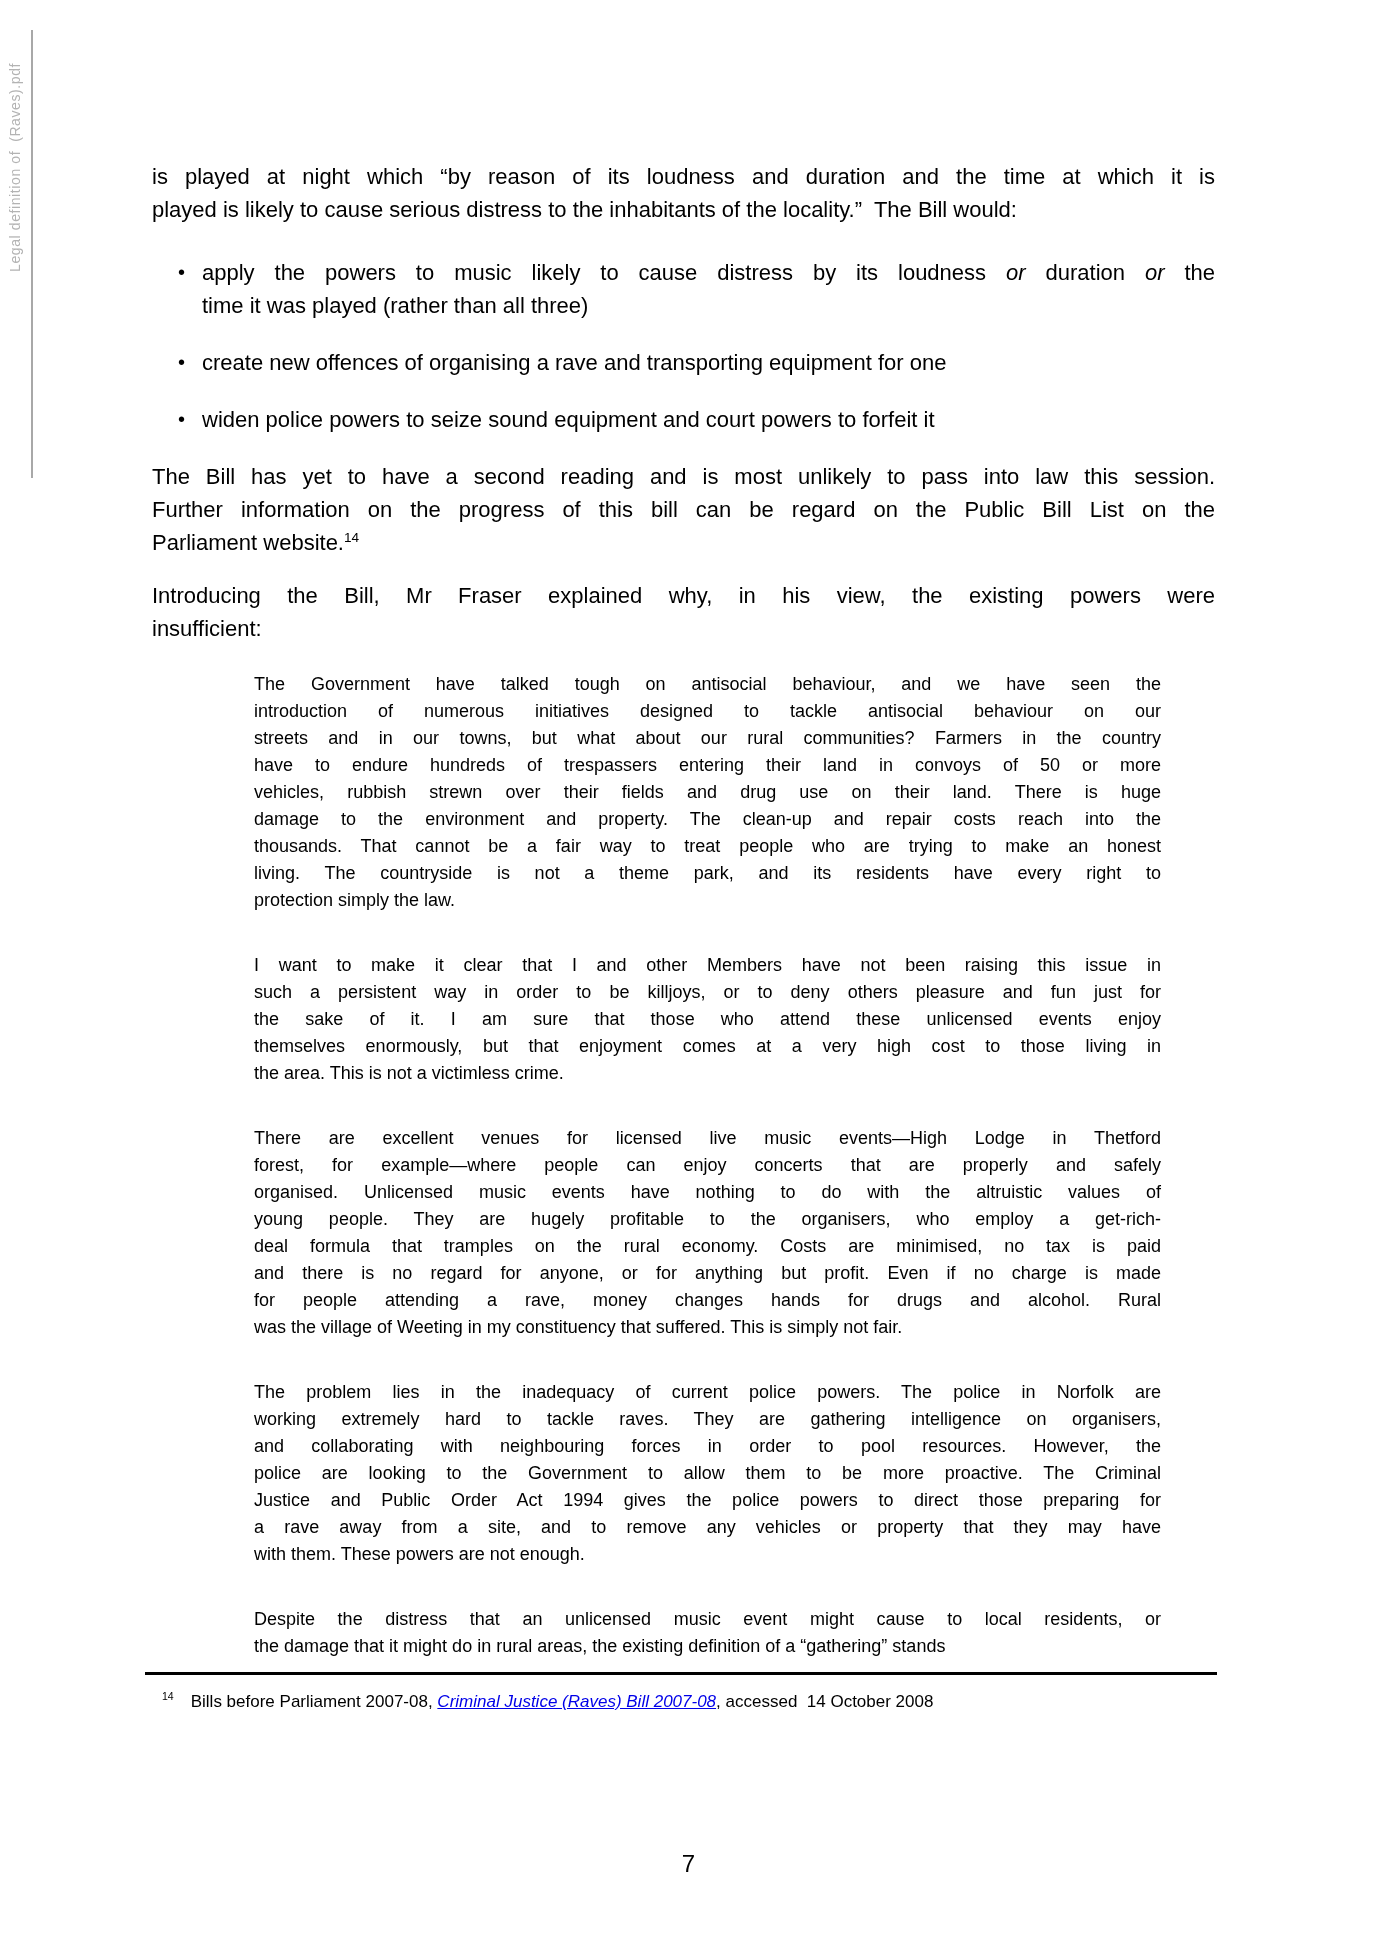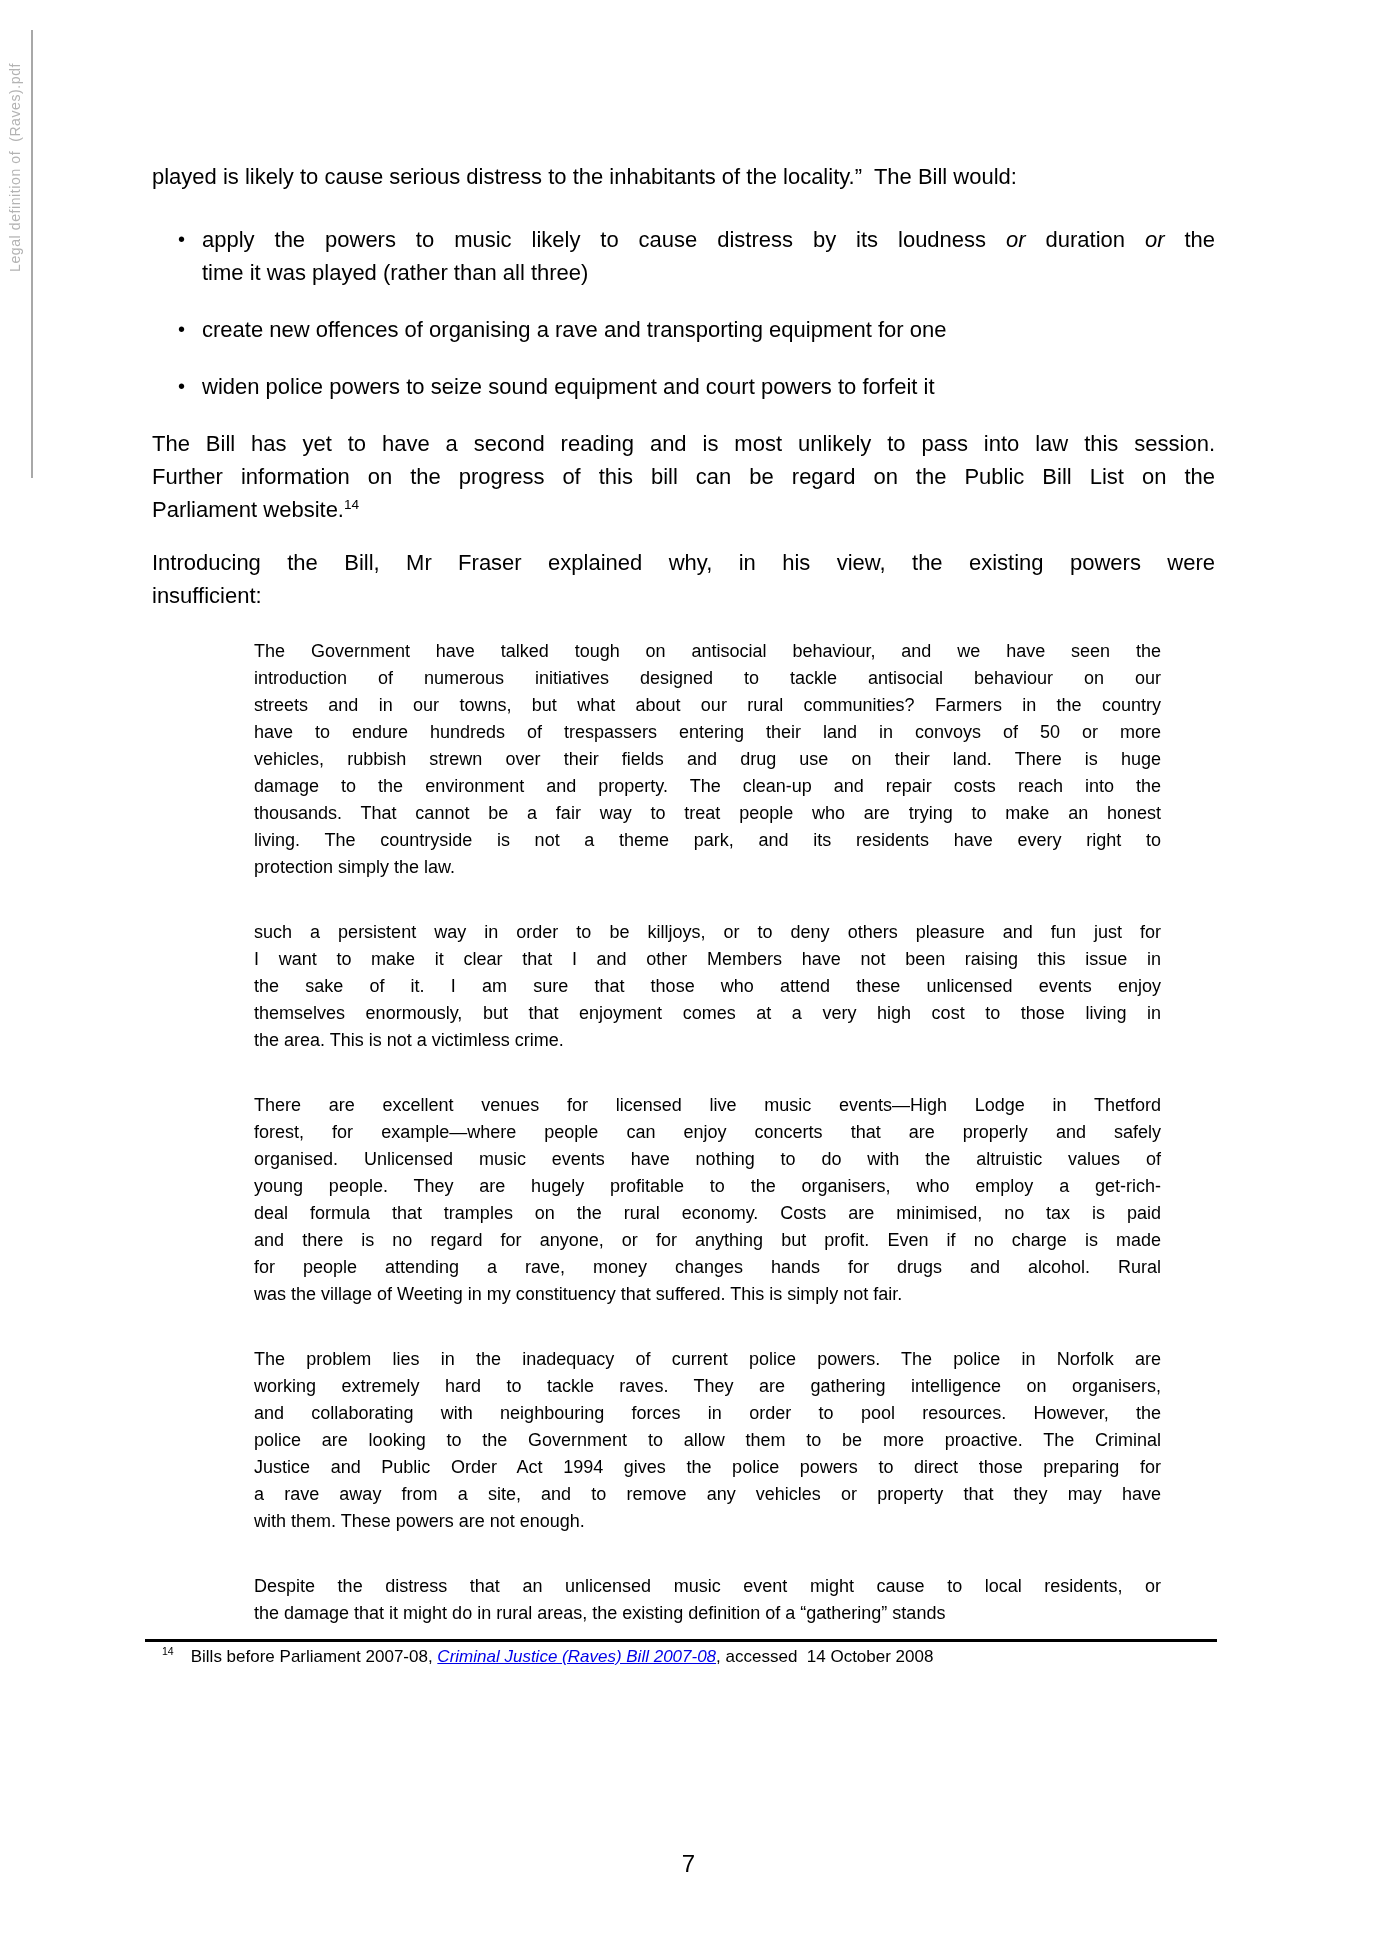--- a/index.html
+++ b/index.html
@@ -36,21 +36,21 @@
   .quote .q-para .line { line-height:27px; }
   .quote .q-para { margin-bottom:38px; }
   .quote .q-para:last-child { margin-bottom:0; }
   em { font-style:italic; }
   sup { font-size:0.62em; vertical-align:super; line-height:0; }
   .fn-rule {
     margin-left:-7px; margin-top:12px; width:1072px; height:3px;
     background:#000;
   }
   .footnote {
-    margin-top:4px; padding-left:10px; font-size:17px; line-height:22px;
+    margin-top:16px; padding-left:10px; font-size:17px; line-height:22px;
     text-align:left;
   }
   .fn-marker { margin-right:17px; }
   .fn-link {
     color:#0000e8; font-style:italic; text-decoration:underline; cursor:pointer;
   }
   .page-number {
     position:absolute; top:1850px; left:0; width:1377px;
     text-align:center; font-size:24px;
   }
@@ -59,20 +59,21 @@
 <body>
 
 <div>
 
   <div class="vertical-rule"></div>
   <div class="vertical-label">Legal definition of &nbsp;(Raves).pdf</div>
 
   <div class="content">
 
     <div class="para" id="p-intro">
+        <div class="line"><span>is played at night which “by reason of its loudness and duration and the time at which it is</span></div>
         <div class="line last"><span>played is likely to cause serious distress to the inhabitants of the locality.”&nbsp; The Bill would:</span></div>
       </div>
 
     <div class="bullets" id="bullet-list">
         <div class="bullet-item">
           <span class="marker">•</span>
           <div class="line"><span>apply the powers to music likely to cause distress by its loudness </span><em>or</em><span> duration </span><em>or</em><span> the</span></div>
           <div class="line last"><span>time it was played (rather than all three)</span></div>
         </div>
         <div class="bullet-item">
@@ -102,22 +103,22 @@
           <div class="line"><span>introduction of numerous initiatives designed to tackle antisocial behaviour on our</span></div>
           <div class="line"><span>streets and in our towns, but what about our rural communities? Farmers in the country</span></div>
           <div class="line"><span>have to endure hundreds of trespassers entering their land in convoys of 50 or more</span></div>
           <div class="line"><span>vehicles, rubbish strewn over their fields and drug use on their land. There is huge</span></div>
           <div class="line"><span>damage to the environment and property. The clean-up and repair costs reach into the</span></div>
           <div class="line"><span>thousands. That cannot be a fair way to treat people who are trying to make an honest</span></div>
           <div class="line"><span>living. The countryside is not a theme park, and its residents have every right to</span></div>
           <div class="line last"><span>protection simply the law.</span></div>
         </div>
         <div class="q-para">
+          <div class="line"><span>I want to make it clear that I and other Members have not been raising this issue in</span></div>
           <div class="line"><span>such a persistent way in order to be killjoys, or to deny others pleasure and fun just for</span></div>
-          <div class="line"><span>I want to make it clear that I and other Members have not been raising this issue in</span></div>
           <div class="line"><span>the sake of it. I am sure that those who attend these unlicensed events enjoy</span></div>
           <div class="line"><span>themselves enormously, but that enjoyment comes at a very high cost to those living in</span></div>
           <div class="line last"><span>the area. This is not a victimless crime.</span></div>
         </div>
         <div class="q-para">
           <div class="line"><span>There are excellent venues for licensed live music events—High Lodge in Thetford</span></div>
           <div class="line"><span>forest, for example—where people can enjoy concerts that are properly and safely</span></div>
           <div class="line"><span>organised. Unlicensed music events have nothing to do with the altruistic values of</span></div>
           <div class="line"><span>young people. They are hugely profitable to the organisers, who employ a get-rich-</span></div>
           <div class="line"><span>deal formula that tramples on the rural economy. Costs are minimised, no tax is paid</span></div>

